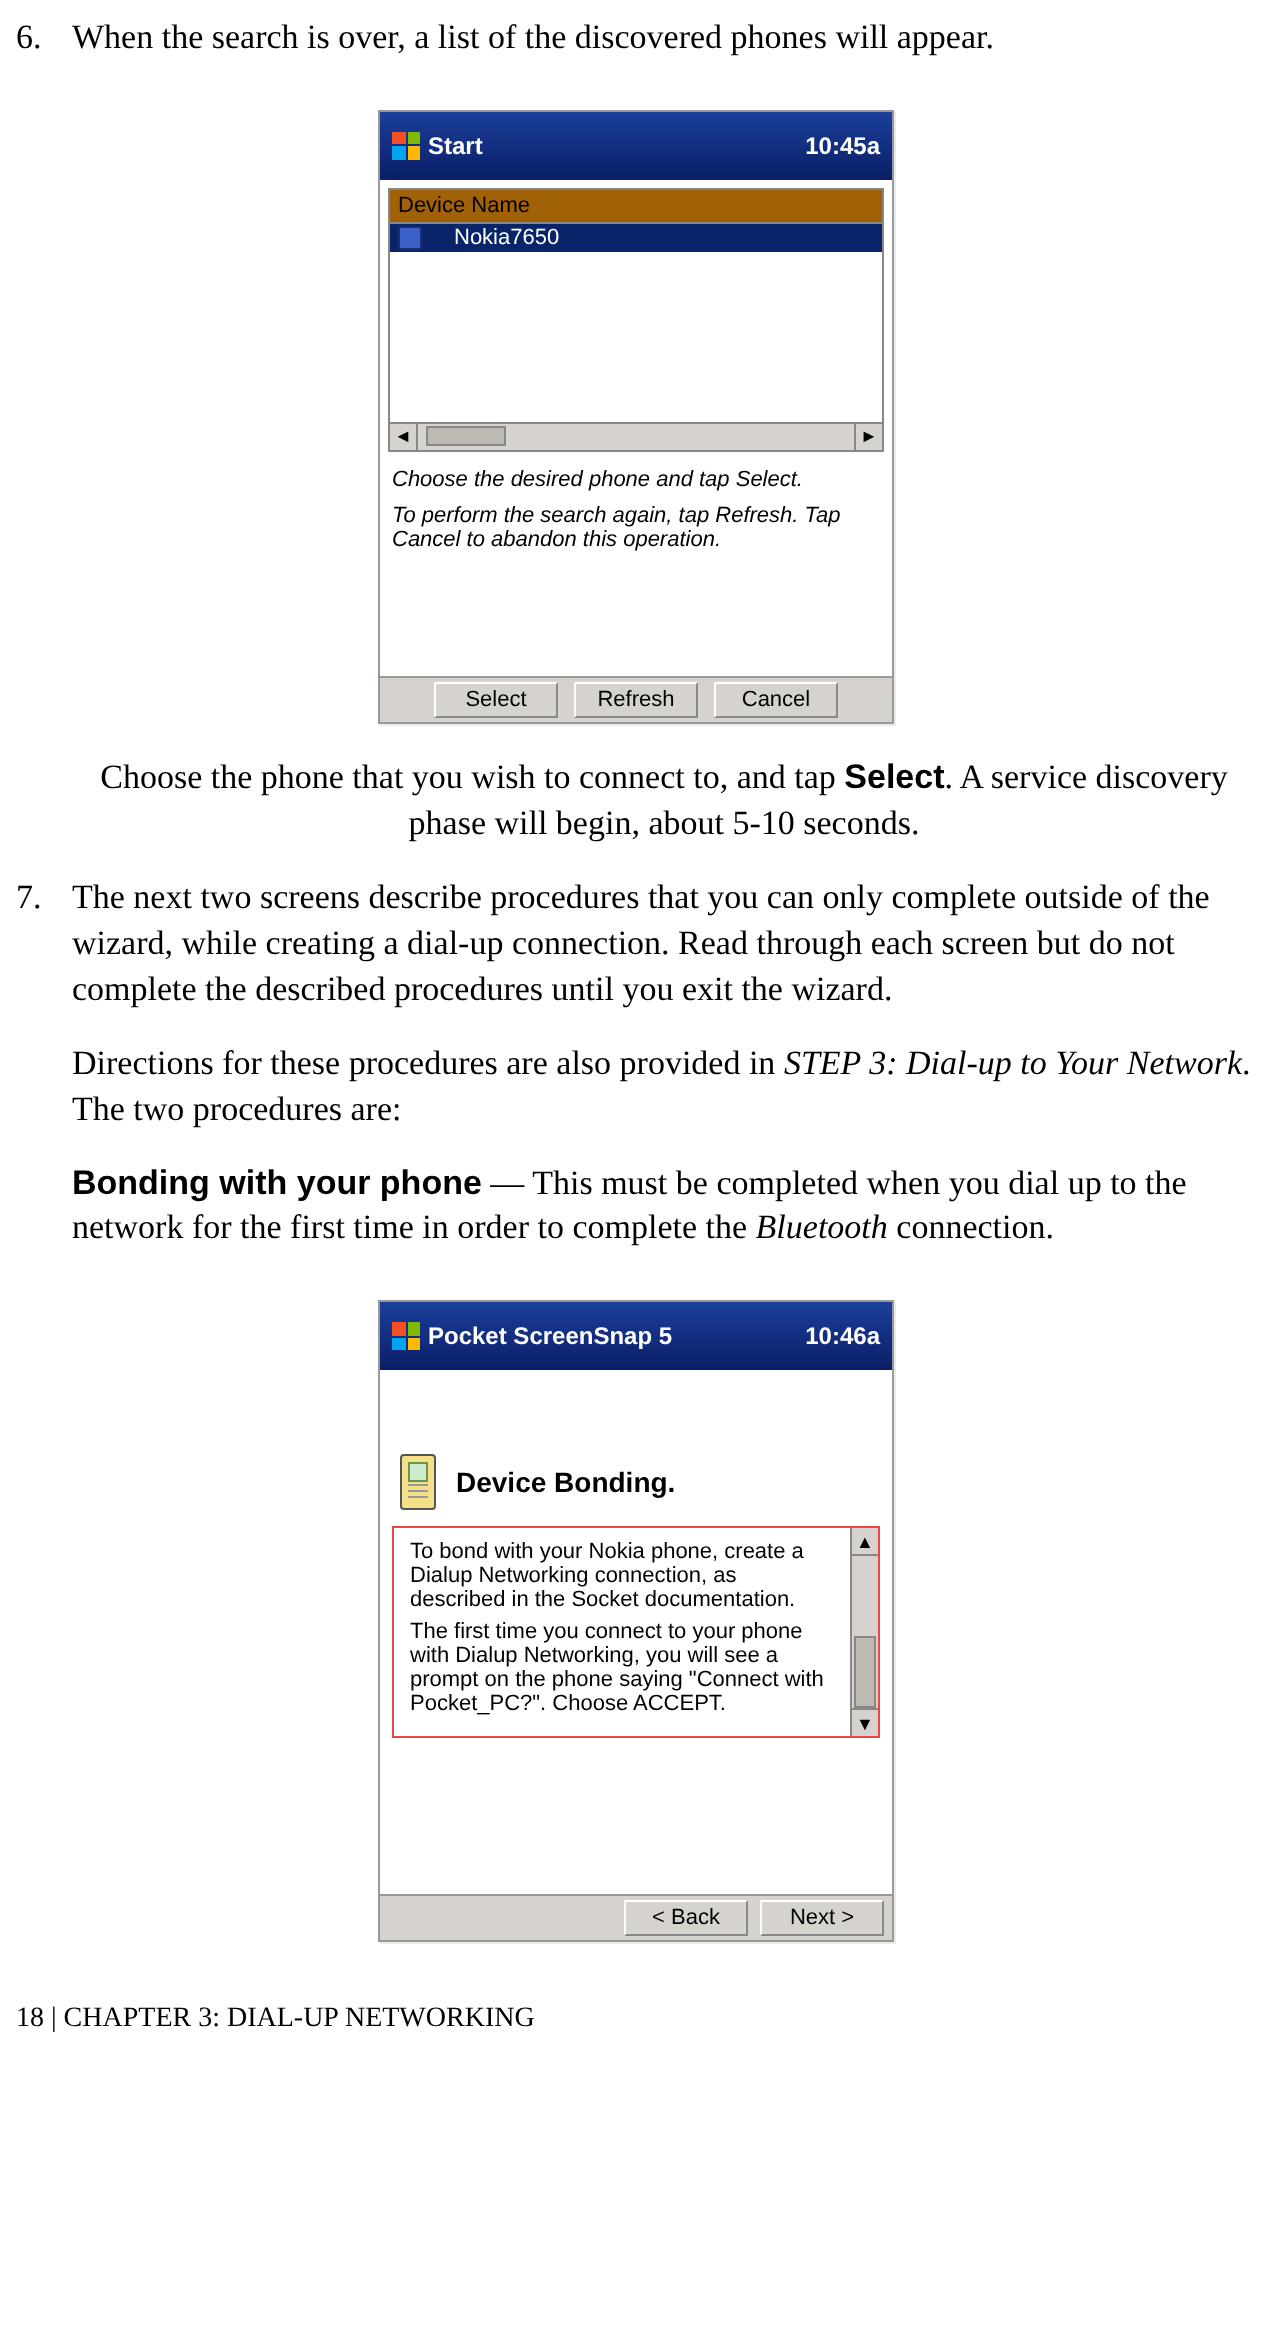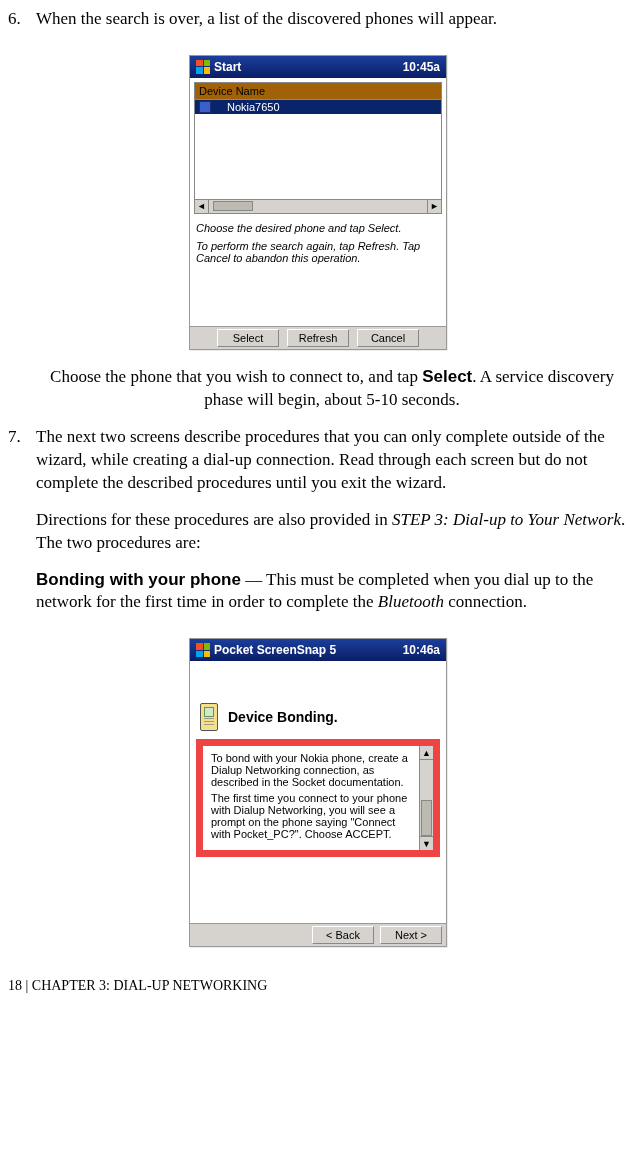--- a/index.html
+++ b/index.html
@@ -29,21 +29,21 @@
     background: #fff;
     box-shadow: 1px 1px 0 rgba(0,0,0,0.08);
   }
   .ppc .titlebar {
     display: flex;
     align-items: center;
     background: linear-gradient(#1b3f9a, #0a1e66);
     color: #fff;
     font: bold 12px Tahoma, Verdana, sans-serif;
     padding: 3px 6px;
-    height: 22px;
+    height: 34px;
   }
   .ppc .titlebar .win-icon {
     width: 14px; height: 14px; margin-right: 4px;
     display: grid; grid-template-columns: 1fr 1fr; grid-template-rows: 1fr 1fr; gap:1px;
   }
   .ppc .titlebar .win-icon span { background:#fff; }
   .ppc .titlebar .win-icon span:nth-child(1){background:#f25022;}
   .ppc .titlebar .win-icon span:nth-child(2){background:#7fba00;}
   .ppc .titlebar .win-icon span:nth-child(3){background:#00a4ef;}
   .ppc .titlebar .win-icon span:nth-child(4){background:#ffb900;}
@@ -126,21 +126,21 @@
   }
   .s2 .phone-icon::before{
     content:""; position:absolute; left:3px; right:3px; top:3px; height:8px; background:#cfeacc; border:1px solid #6a944f;
   }
   .s2 .phone-icon::after{
     content:""; position:absolute; left:3px; right:3px; top:14px; bottom:3px;
     background: repeating-linear-gradient(#999 0 1px, transparent 1px 3px);
   }
   .s2 .textarea {
     margin: 0 6px 6px 6px;
-    border:7px solid #ef4444;
+    border:1px solid #ef4444;
     display:flex;
   }
   .s2 .textcol { flex:1; padding:6px 8px; }
   .s2 .textcol p { margin:0 0 4px 0; }
   .s2 .vscroll {
     width:14px; background:#d6d3ce; border-left:1px solid #888;
     display:flex; flex-direction:column;
   }
   .s2 .vscroll .va {
     height:14px; display:flex; align-items:center; justify-content:center;

